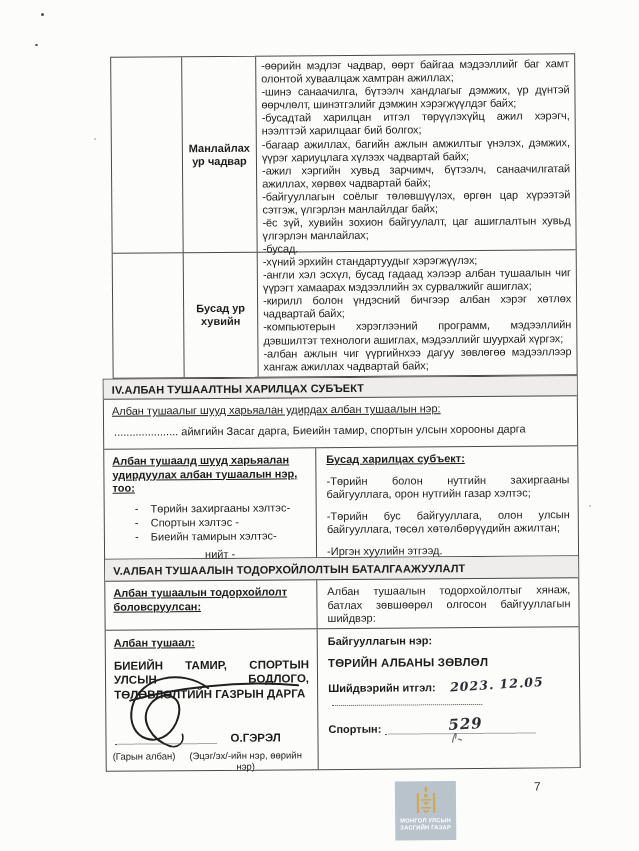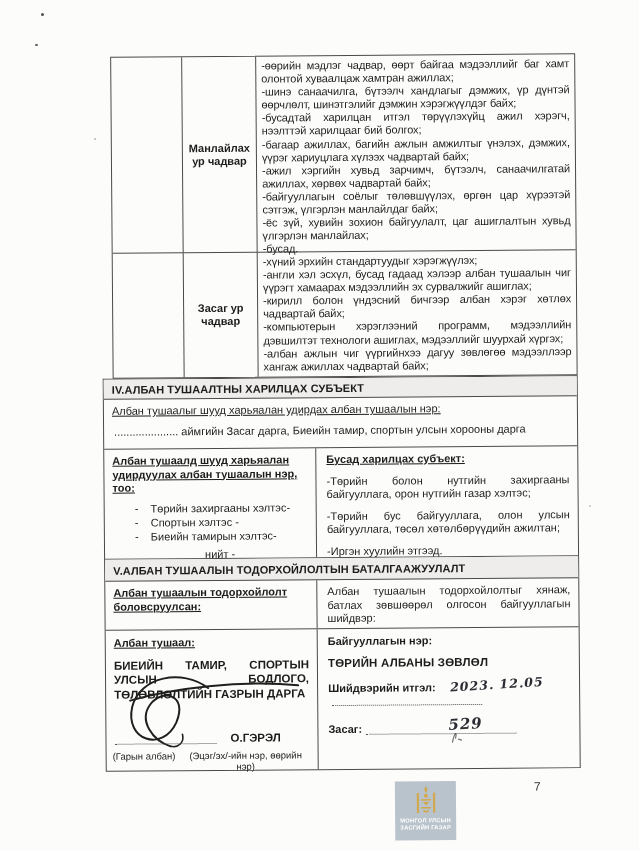--- a/index.html
+++ b/index.html
@@ -120,21 +120,21 @@
         <p>-өөрийн мэдлэг чадвар, өөрт байгаа мэдээллийг баг хамт олонтой хуваалцаж хамтран ажиллах;</p>
         <p>-шинэ санаачилга, бүтээлч хандлагыг дэмжих, үр дүнтэй өөрчлөлт, шинэтгэлийг дэмжин хэрэгжүүлдэг байх;</p>
         <p>-бусадтай харилцан итгэл төрүүлэхүйц ажил хэрэгч, нээлттэй харилцааг бий болгох;</p>
         <p>-багаар ажиллах, багийн ажлын амжилтыг үнэлэх, дэмжих, үүрэг хариуцлага хүлээх чадвартай байх;</p>
         <p>-ажил хэргийн хувьд зарчимч, бүтээлч, санаачилгатай ажиллах, хөрвөх чадвартай байх;</p>
         <p>-байгууллагын соёлыг төлөвшүүлэх, өргөн цар хүрээтэй сэтгэж, үлгэрлэн манлайлдаг байх;</p>
         <p>-ёс зүй, хувийн зохион байгуулалт, цаг ашиглалтын хувьд үлгэрлэн манлайлах;</p>
         <p>-бусад.</p>
       </div>
       <div class="cell last-row"></div>
-      <div class="cell last-row label-cell">Засаг ур чадвар</div>
+      <div class="cell last-row label-cell">Бусад ур хувийн</div>
       <div class="cell last-row bullets">
         <p>-хүний эрхийн стандартуудыг хэрэгжүүлэх;</p>
         <p>-англи хэл эсхүл, бусад гадаад хэлээр албан тушаалын чиг үүрэгт хамаарах мэдээллийн эх сурвалжийг ашиглах;</p>
         <p>-кирилл болон үндэсний бичгээр албан хэрэг хөтлөх чадвартай байх;</p>
         <p>-компьютерын хэрэглээний программ, мэдээллийн дэвшилтэт технологи ашиглах, мэдээллийг шуурхай хүргэх;</p>
         <p>-албан ажлын чиг үүргийнхээ дагуу зөвлөгөө мэдээллээр хангаж ажиллах чадвартай байх;</p>
       </div>
     </div>
 
     <div class="lower">
@@ -193,21 +193,21 @@
           </div>
         </div>
         <div class="col-r">
           <div class="org-label">Байгууллагын нэр:</div>
           <div class="org-value">ТӨРИЙН АЛБАНЫ ЗӨВЛӨЛ</div>
           <div class="fill-row">
             <span>Шийдвэрийн итгэл:</span><span class="dotleader"></span>
             <span class="hand date">2023. 12.05</span>
           </div>
           <div class="fill-row" style="margin-top:17px;">
-            <span>Засаг:</span><span class="dotleader"></span>
+            <span>Спортын:</span><span class="dotleader"></span>
             <span class="hand num">529</span>
           </div>
           <svg class="squiggle" viewBox="0 0 18 18">
             <path d="M6,14 C8,4 11,3 9,10 M12,11 l3,1" fill="none" stroke="#3a3a3a" stroke-width="1.2" stroke-linecap="round"></path>
           </svg>
         </div>
       </div>
 
     </div>
 

